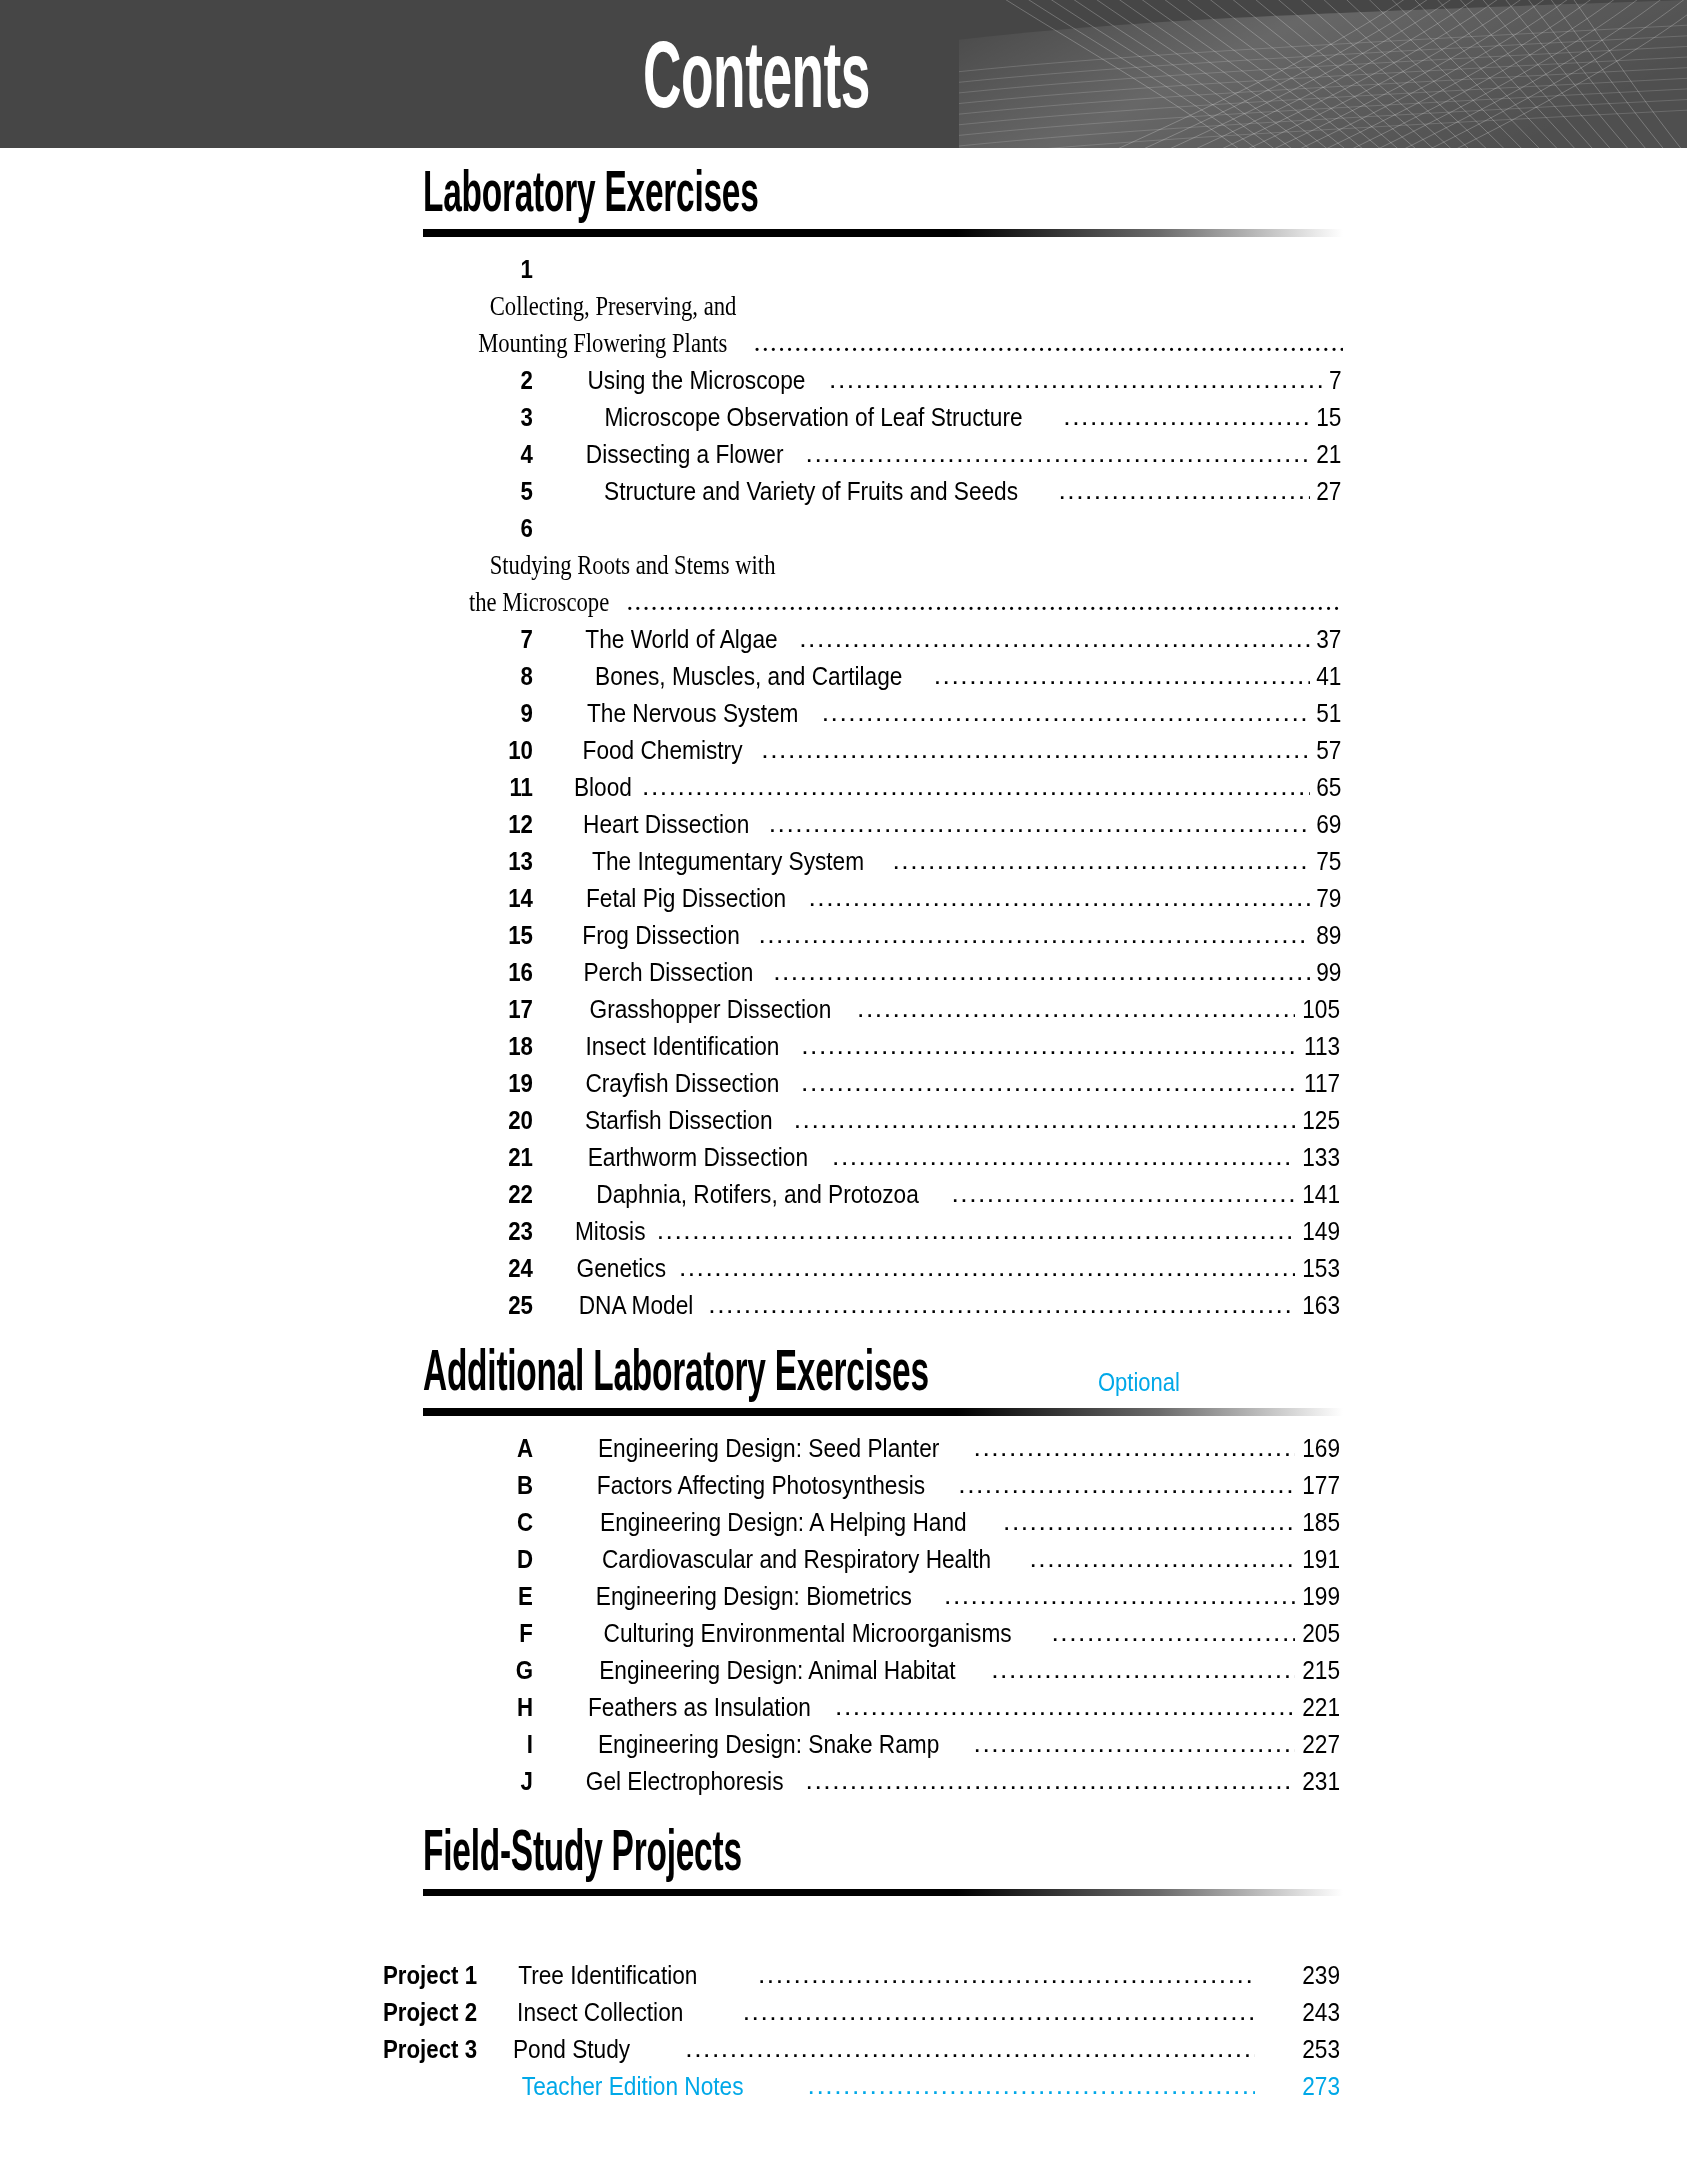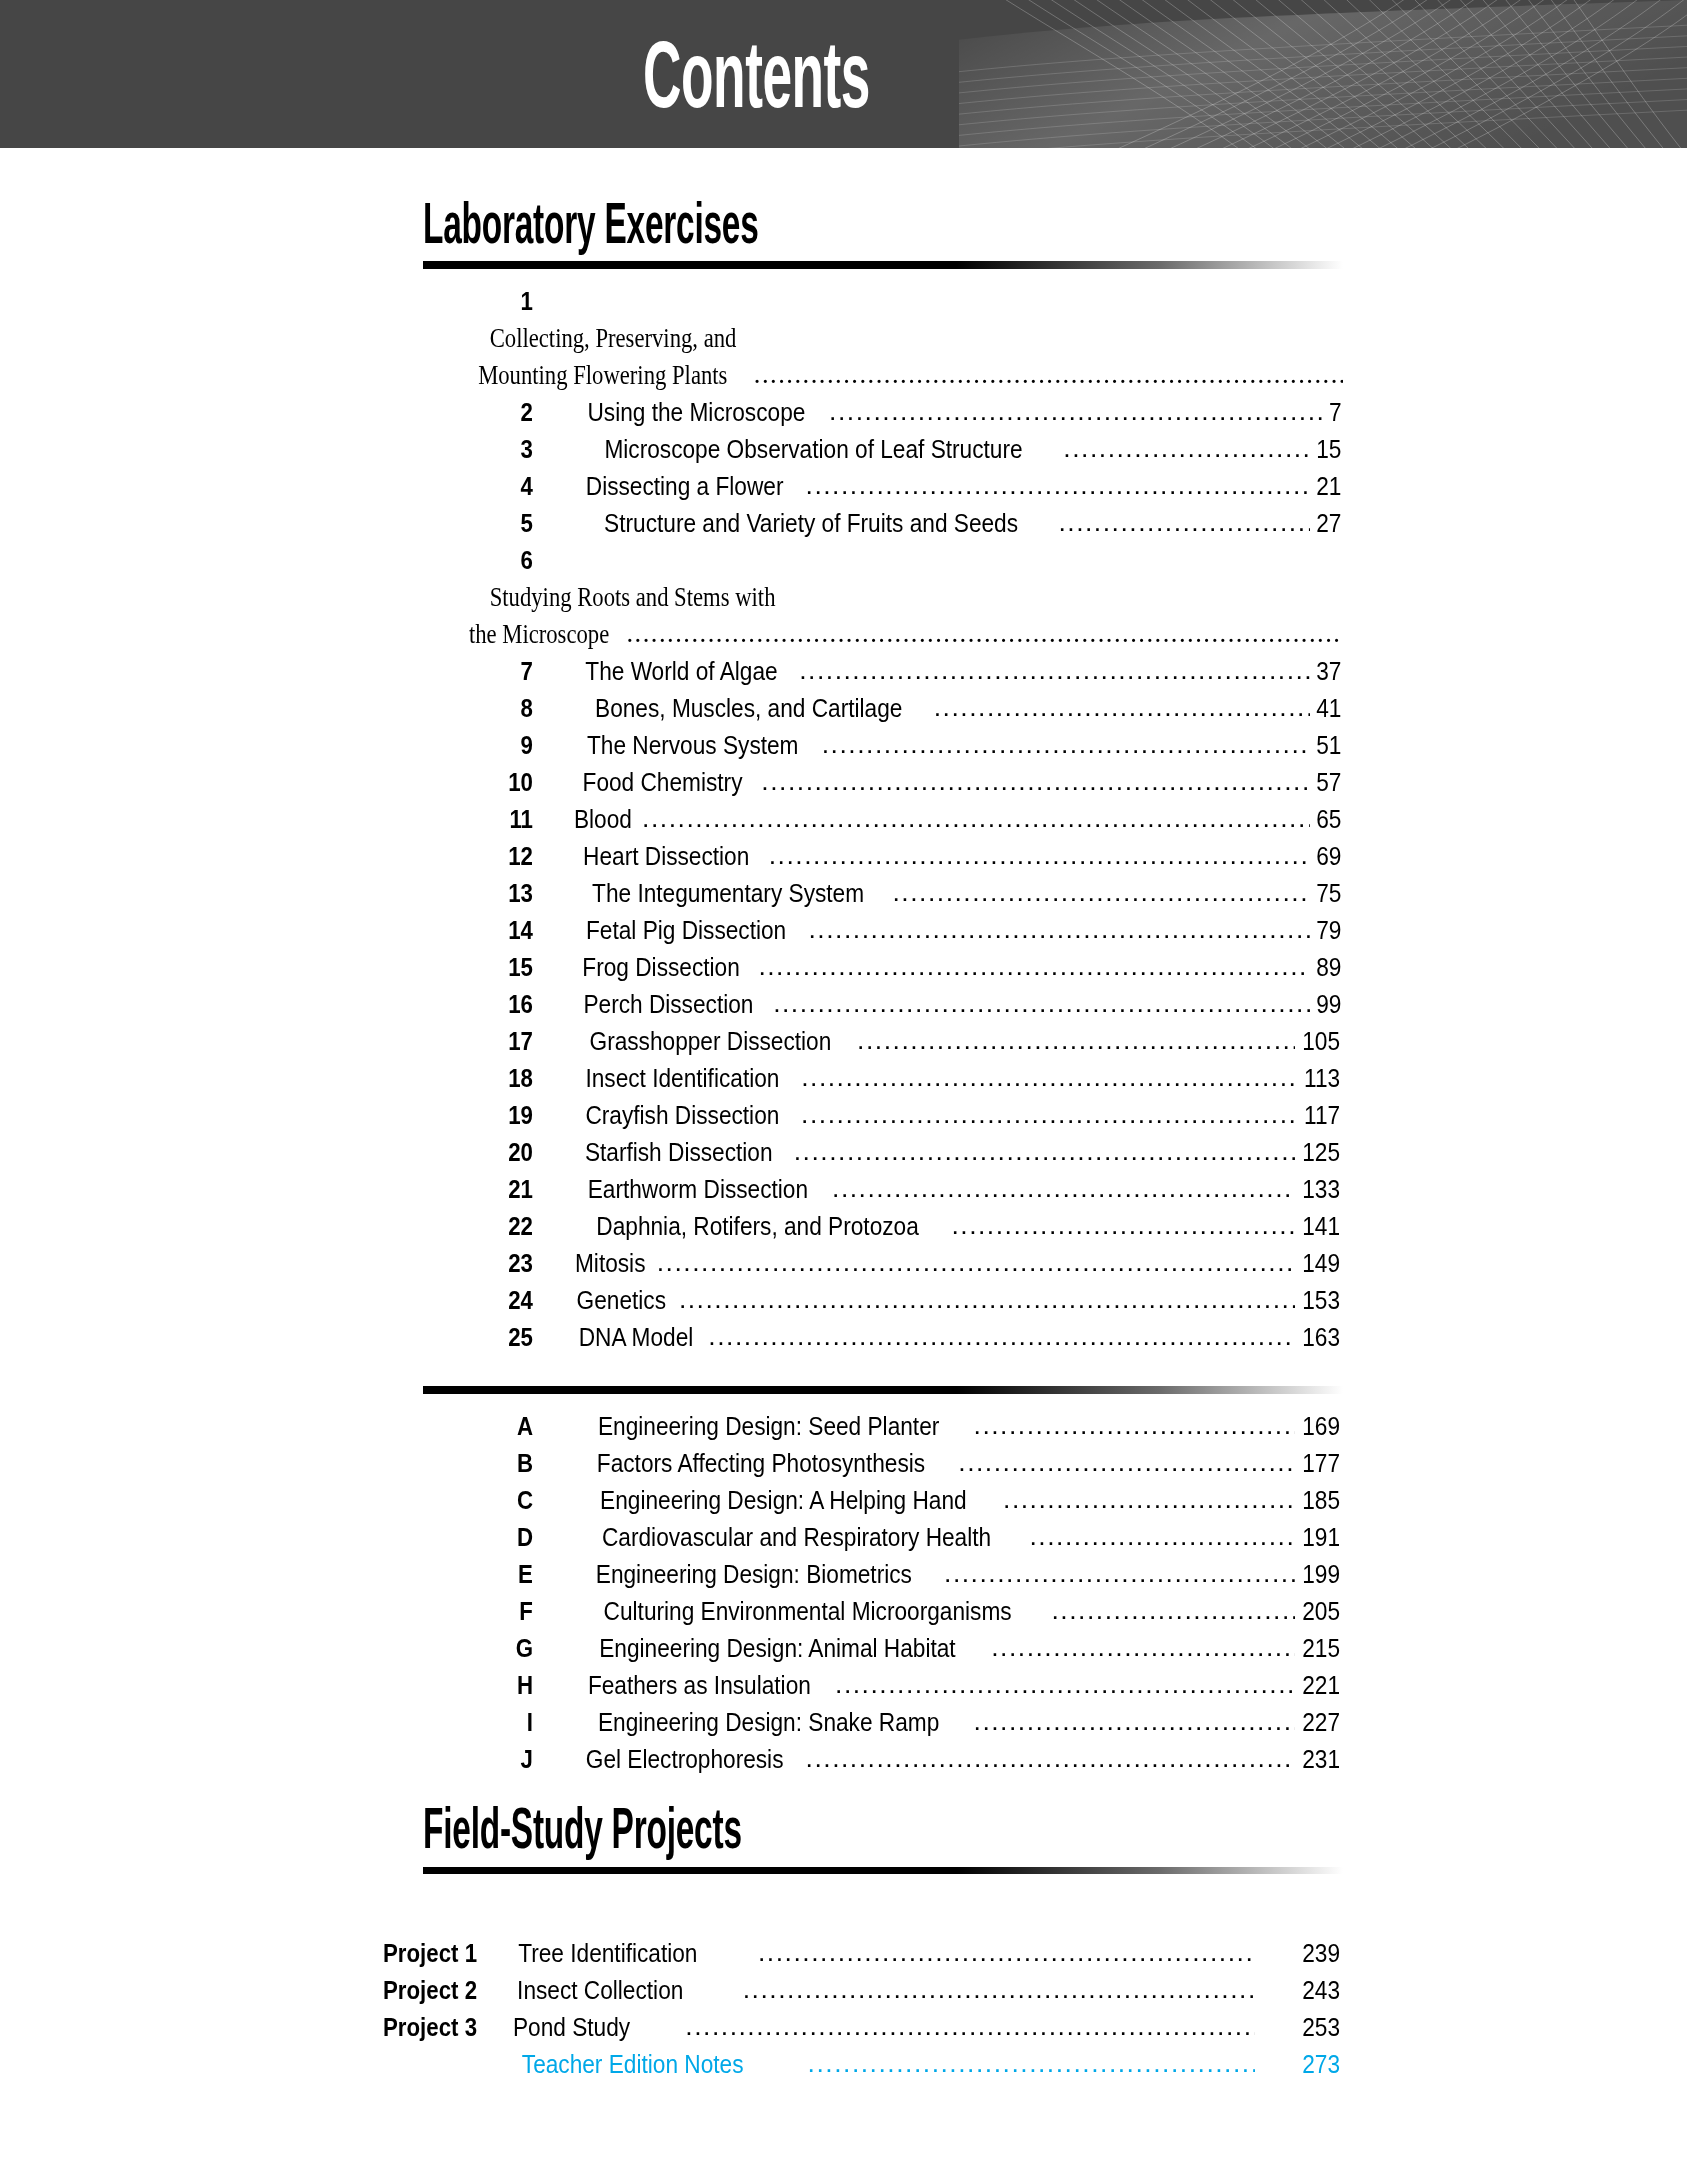--- a/index.html
+++ b/index.html
@@ -50,21 +50,21 @@
     letter-spacing: -0.7px;
     transform: scaleX(0.72) scaleY(1.28);
     transform-origin: center center;
     white-space: nowrap;
   }
 
   
   .page {
     position: relative;
     width: 1407px;
-    padding-top: 58px;
+    padding-top: 26px;
     box-sizing: border-box;
   }
   .content {
     position: relative;
     margin-left: 423px;
     width: 920px;
   }
 
   
   .section-head {
@@ -492,20 +492,24 @@
           <li class="toc-row">
             <span class="toc-num">25</span>
             <span class="toc-main">
               <span class="toc-title">DNA Model</span>
               <span class="toc-dots">........................................................................................................................</span>
               <span class="toc-page">163</span>
             </span>
           </li>
         </ul>
         <div class="spacer-after-list-1"></div>
+        <div class="section-head">
+          <span class="head-text">Additional Laboratory Exercises</span>
+          <span class="head-optional">Optional</span>
+        </div>
         <div class="head-rule"></div>
         <div class="spacer-after-head"></div>
         <ul class="toc sec-alpha">
           <li class="toc-row">
             <span class="toc-num">A</span>
             <span class="toc-main">
               <span class="toc-title">Engineering Design: Seed Planter</span>
               <span class="toc-dots">........................................................................................................................</span>
               <span class="toc-page">169</span>
             </span>

